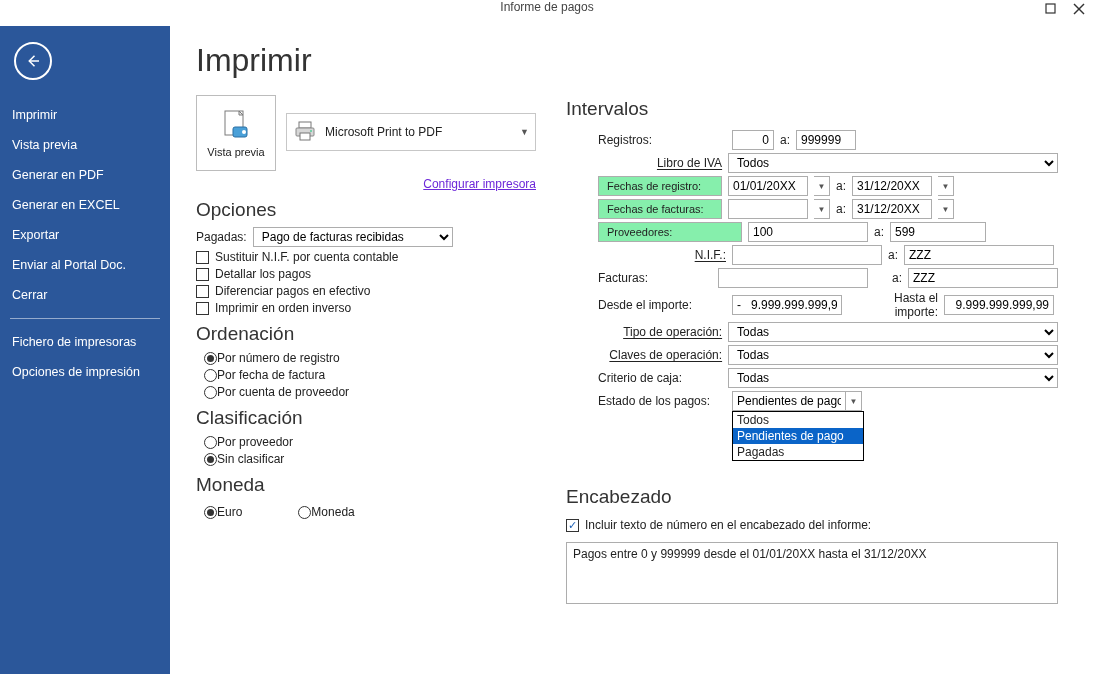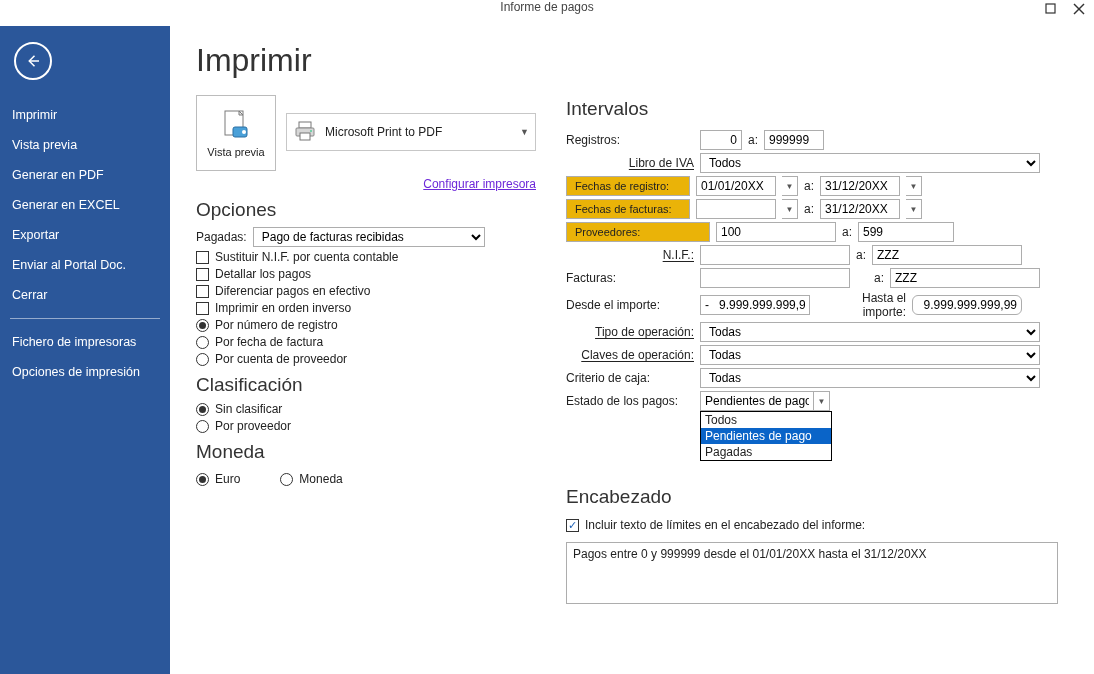--- a/index.html
+++ b/index.html
@@ -24,27 +24,27 @@
   .printer-box { border:1px solid #c7c7c7; height:38px; width:250px; display:flex; align-items:center; padding:0 6px; gap:8px; cursor:pointer;}
   .printer-box .dd { margin-left:auto; font-size:9px; color:#555;}
   .cfg-link { text-align:right; width:250px; margin-top:26px; color:#6d28d9; text-decoration:underline; font-size:12px; cursor:pointer;}
   .leftcol { width:340px; float:left;}
   .rightcol { margin-left:370px; width:492px;}
   .form-row { display:flex; align-items:center; gap:6px; margin:2px 0;}
   .label-u { text-decoration:underline; text-underline-offset:2px;text-align:right;}
   .chk { display:flex; align-items:center; gap:6px; margin:3px 0; cursor:pointer;}
   .chk .box { width:13px; height:13px; border:1px solid #333; display:inline-flex; align-items:center; justify-content:center;}
   .chk .box.checked::after { content:"✓"; font-size:11px; color:#1a5eb5; line-height:1;}
-  .radio { display:flex; align-items:center; gap:6px; margin:3px 0; cursor:pointer;}
+  .radio { display:flex; align-items:center; margin:3px 8px; cursor:pointer;}
   .radio .dot { width:13px; height:13px; border:1px solid #333; border-radius:50%; display:inline-flex; align-items:center; justify-content:center;}
   .radio .dot.sel::after { content:""; width:7px; height:7px; background:#333; border-radius:50%;}
   select, input.txt { border:1px solid #adadad; height:20px; font-size:12px; padding:0 4px; background:#fff;}
   select { height:20px;}
   .num-r { text-align:right;}
-  .btn-small { border:1px solid #adadad; background:#eab308; height:20px; padding:0 8px; font-size:11px; cursor:pointer; text-align:center; display:inline-flex; align-items:center;}
+  .btn-small { border:1px solid #adadad; background:#86efac; height:20px; padding:0 8px; font-size:11px; cursor:pointer; text-align:center; display:inline-flex; align-items:center;}
   .intervals .row { display:flex; align-items:center; margin:3px 0; gap:6px;}
   .intervals .lab { width:128px; font-size:12px;}
   .dd-caret { width:16px; border:1px solid #adadad; height:20px; display:inline-flex; align-items:center; justify-content:center; font-size:8px; color:#555; cursor:pointer; border-left:none;}
   .date-inp { width:80px;}
   .med-inp { width:120px;}
   .wide-select { width:340px;}
   .vwide-input { width:150px;}
   .textarea { border:1px solid #adadad; width:492px; height:62px; padding:4px 6px; font-size:12px; position:relative; overflow-y:scroll;}
   .dropdown-open { position:absolute; border:1px solid #000; background:#fff; width:132px; z-index:10;}
   .dropdown-open .opt { padding:1px 4px; font-size:12px; cursor:pointer;}
@@ -122,81 +122,82 @@
             <span>Microsoft Print to PDF</span>
             <span class="dd">▼</span>
           </div>
           <div class="cfg-link">Configurar impresora</div>
         </div>
       </div>
 
       <div class="h2">Opciones</div>
       <div class="form-row">
         <span>Pagadas:</span>
-        <select style="width:232px">
+        <select style="width:200px">
           <option>Pago de facturas recibidas</option>
         </select>
       </div>
       <div class="chk">
           <span class="box"></span>
           <span>Sustituir N.I.F. por cuenta contable</span>
         </div>
       <div class="chk">
           <span class="box"></span>
           <span>Detallar los pagos</span>
         </div>
       <div class="chk">
           <span class="box"></span>
           <span>Diferenciar pagos en efectivo</span>
         </div>
       <div class="chk">
           <span class="box"></span>
           <span>Imprimir en orden inverso</span>
         </div>
 
+      <div class="h2">Ordenación</div>
       <div class="radio">
           <span class="dot sel"></span>
           <span>Por número de registro</span>
         </div>
       <div class="radio">
           <span class="dot"></span>
           <span>Por fecha de factura</span>
         </div>
       <div class="radio">
           <span class="dot"></span>
           <span>Por cuenta de proveedor</span>
         </div>
 
       <div class="h2">Clasificación</div>
       <div class="radio">
+          <span class="dot"></span>
+          <span>Por proveedor</span>
+        </div>
+      <div class="radio">
           <span class="dot sel"></span>
           <span>Sin clasificar</span>
-        </div>
-      <div class="radio">
-          <span class="dot"></span>
-          <span>Por proveedor</span>
         </div>
 
       <div class="h2">Moneda</div>
       <div style="display:flex; gap:40px;">
         <div class="radio">
             <span class="dot sel"></span>
             <span>Euro</span>
           </div>
         <div class="radio">
             <span class="dot"></span>
             <span>Moneda</span>
           </div>
       </div>
     </div>
 
     <div class="rightcol">
       <div style="height:50px"></div>
       <div class="h2">Intervalos</div>
-      <div class="intervals" style="margin-top:10px;">
+      <div class="intervals" style="margin-top:10px;margin-left:32px;">
 
         <div class="row">
           <span class="lab">Registros:</span>
           <input class="txt num-r" style="width: 42px;" value="0">
           <span>a:</span>
           <input class="txt" style="width: 60px;" value="999999">
         </div>
 
         <div class="row">
           <span class="lab label-u">Libro de IVA</span>
@@ -239,21 +240,21 @@
           <span class="lab">Facturas:</span>
           <input class="txt vwide-input" value="" style="">
           <span style="margin-left:18px">a:</span>
           <input class="txt vwide-input" value="ZZZ" style="">
         </div>
 
         <div class="row">
           <span class="lab">Desde el importe:</span>
           <input class="txt num-r" style="width: 110px;" value="-   9.999.999.999,99">
           <span style="width:90px; text-align:right;">Hasta el importe:</span>
-          <input class="txt num-r" style="width: 110px; border-radius: 6px;" value="9.999.999.999,99">
+          <input class="txt num-r" style="width: 110px;" value="9.999.999.999,99">
         </div>
 
         <div class="row">
           <span class="lab label-u">Tipo de operación:</span>
           <select class="wide-select"><option>Todas</option></select>
         </div>
 
         <div class="row">
           <span class="lab label-u">Claves de operación:</span>
           <select class="wide-select"><option>Todas</option></select>
@@ -276,21 +277,21 @@
             <div class="opt">Pagadas</div>
           </div>
         </div>
 
       </div>
 
       <div style="height:64px"></div>
       <div class="h2">Encabezado</div>
       <div class="chk" style="margin-top:10px;">
         <span class="box checked"></span>
-        <span>Incluir texto de límites en el encabezado del informe:</span>
+        <span>Incluir texto de número en el encabezado del informe:</span>
       </div>
       <div class="textarea" style="margin-top:10px;">
         <span>Pagos entre 0 y 999999 desde el 01/01/20XX hasta el 31/12/20XX</span>
       </div>
     </div>
 
     <div class="clear"></div>
   </div>
 </div>
 

